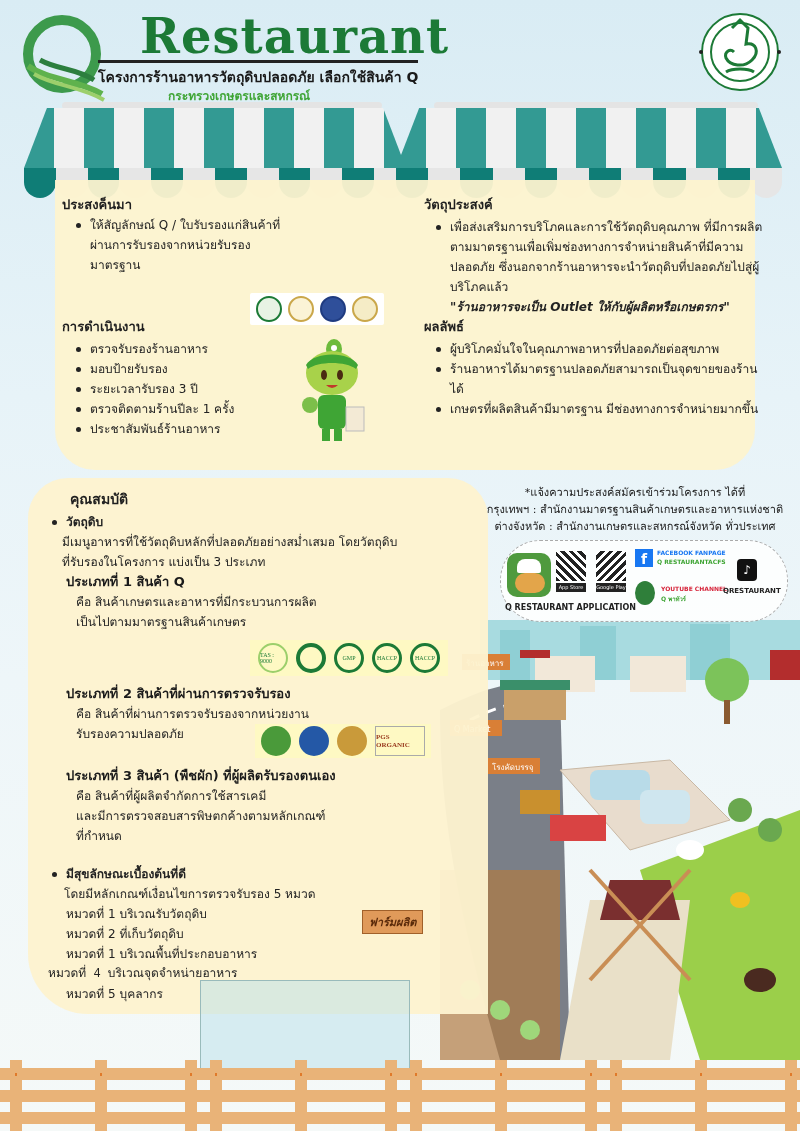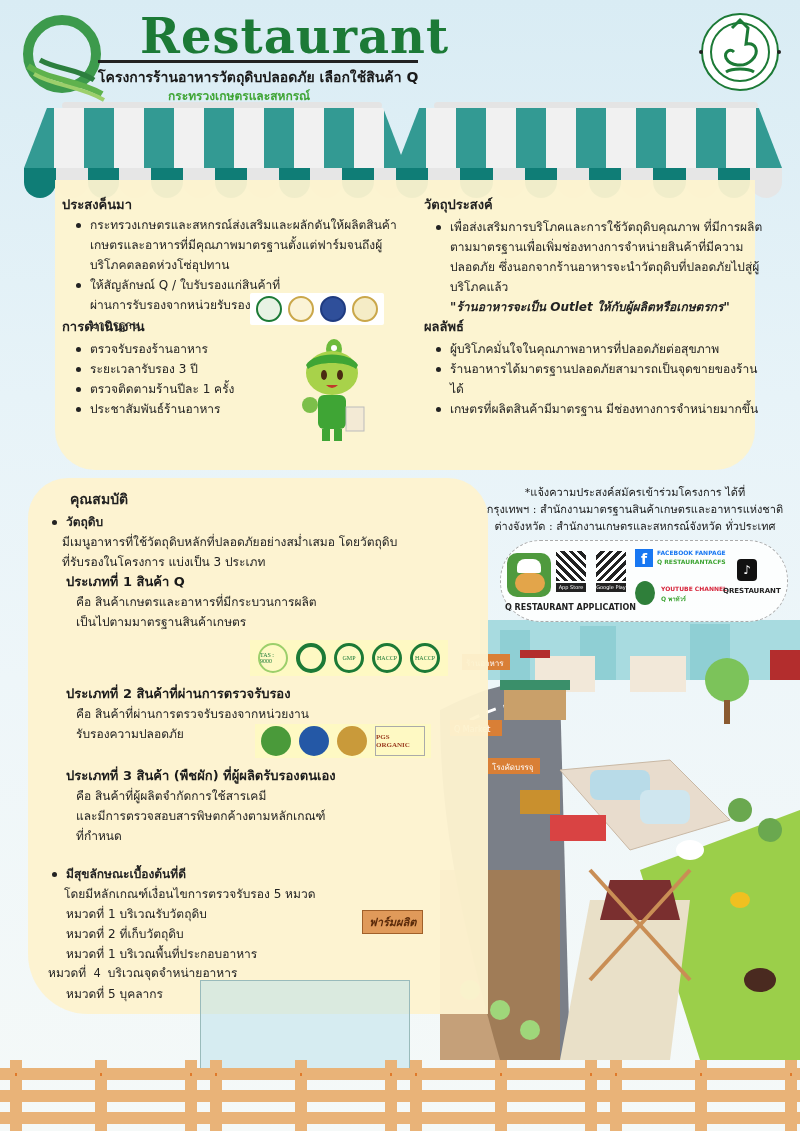--- a/index.html
+++ b/index.html
@@ -147,35 +147,35 @@
     <div class="scallop" style="background:#0f7d76"></div>
       <div class="scallop" style="background:#e6e6e6"></div>
   </div>
 </div>
 
 <div class="abs panel-top"></div>
 
 <div class="abs" style="left:62px; top:194px; width:350px;">
   <div class="sec-h">ประสงค็นมา</div>
   <ul class="bullets" style="margin-left:10px;">
-    <li>กระทรวงเกษตรและสหกรณ์ส่งเสริมและผลักดันให้ผลิตสินค้าเกษตรและอาหารที่มีคุณภาพมาตรฐานตั้งแต่ฟาร์มจนถึงผู้บริโภคตลอดห่วงโซ่อุปทาน</li>
     <li style="padding-right:120px;">ให้สัญลักษณ์ Q / ใบรับรองแก่สินค้าที่ผ่านการรับรองจากหน่วยรับรองมาตรฐาน</li>
   </ul>
 </div>
 <div class="abs logos-row" style="left:250px; top:293px;">
   <div class="seal" style="border-color:#1c7a36; background:#e8f3e4;"></div>
   <div class="seal" style="border-color:#caa74a; background:#fbf3d6;"></div>
   <div class="seal" style="border-color:#1f3b80; background:#2f4f9a;"></div>
   <div class="seal" style="border-color:#caa74a; background:#f5ecc6;"></div>
 </div>
 
 <div class="abs" style="left:62px; top:316px; width:260px;">
   <div class="sec-h">การดำเนินงาน</div>
   <ul class="bullets" style="margin-left:10px; margin-top:2px;">
     <li>ตรวจรับรองร้านอาหาร</li>
+    <li>มอบป้ายรับรอง</li>
     <li>ระยะเวลารับรอง 3 ปี</li>
     <li>ตรวจติดตามร้านปีละ 1 ครั้ง</li>
     <li>ประชาสัมพันธ์ร้านอาหาร</li>
   </ul>
 </div>
 
 <svg class="abs mascot" viewBox="0 0 82 110">
   <ellipse cx="44" cy="14" rx="8" ry="10" fill="#6dbb3c"></ellipse>
   <circle cx="44" cy="13" r="3" fill="#fff"></circle>
   <ellipse cx="42" cy="38" rx="26" ry="22" fill="#a8d24a"></ellipse>

